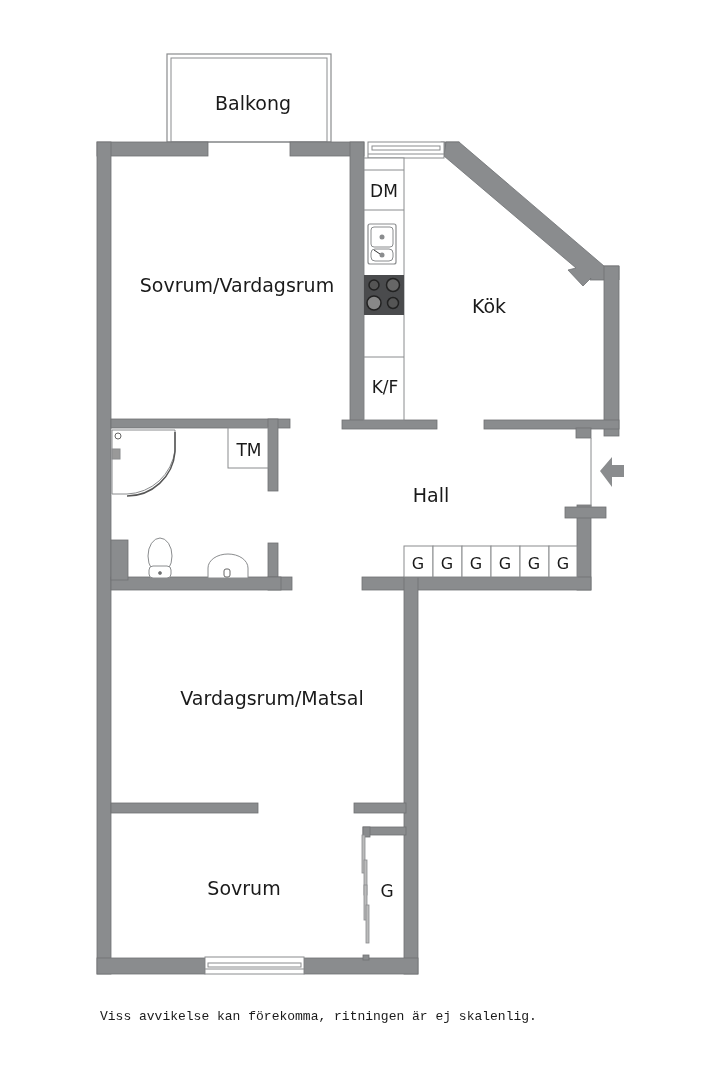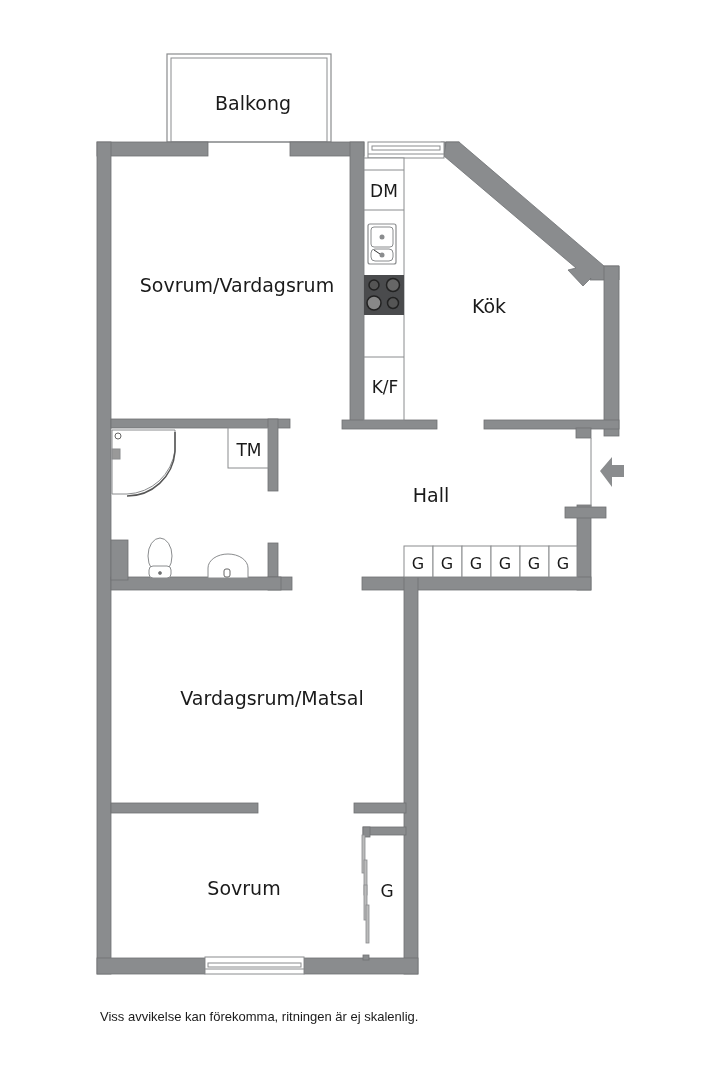--- a/index.html
+++ b/index.html
@@ -1,19 +1,19 @@
 <!DOCTYPE html>
 <html><head>
 <meta charset="utf-8">
 <style>
   html, body { margin: 0; padding: 0; background: #ffffff; }
   body { width: 720px; height: 1080px; position: relative; overflow: hidden; font-family: "Liberation Sans", "DejaVu Sans", sans-serif; }
   #plan { position: absolute; left: 0; top: 0; }
   .room-label { font-family: "DejaVu Sans", sans-serif; fill: #1a1a1a; }
-  .caption { position: absolute; left: 100px; top: 1009px; font-family: Liberation Sans, sans-serif; font-size: 13px; color: #1a1a1a; white-space: nowrap; }
+  .caption { position: absolute; left: 100px; top: 1009px; font-family: Liberation Mono, monospace; font-size: 13px; color: #1a1a1a; white-space: nowrap; }
 </style>
 </head>
 <body>
 
 <svg id="plan" width="720" height="1080" viewBox="0 0 720 1080" xmlns="http://www.w3.org/2000/svg">
 
   <g>
     <rect x="167" y="54" width="164" height="88" fill="#fff" stroke="#8a8c8e" stroke-width="1.2"></rect>
     <rect x="171" y="58" width="156" height="84" fill="none" stroke="#8a8c8e" stroke-width="1"></rect>
   </g>

